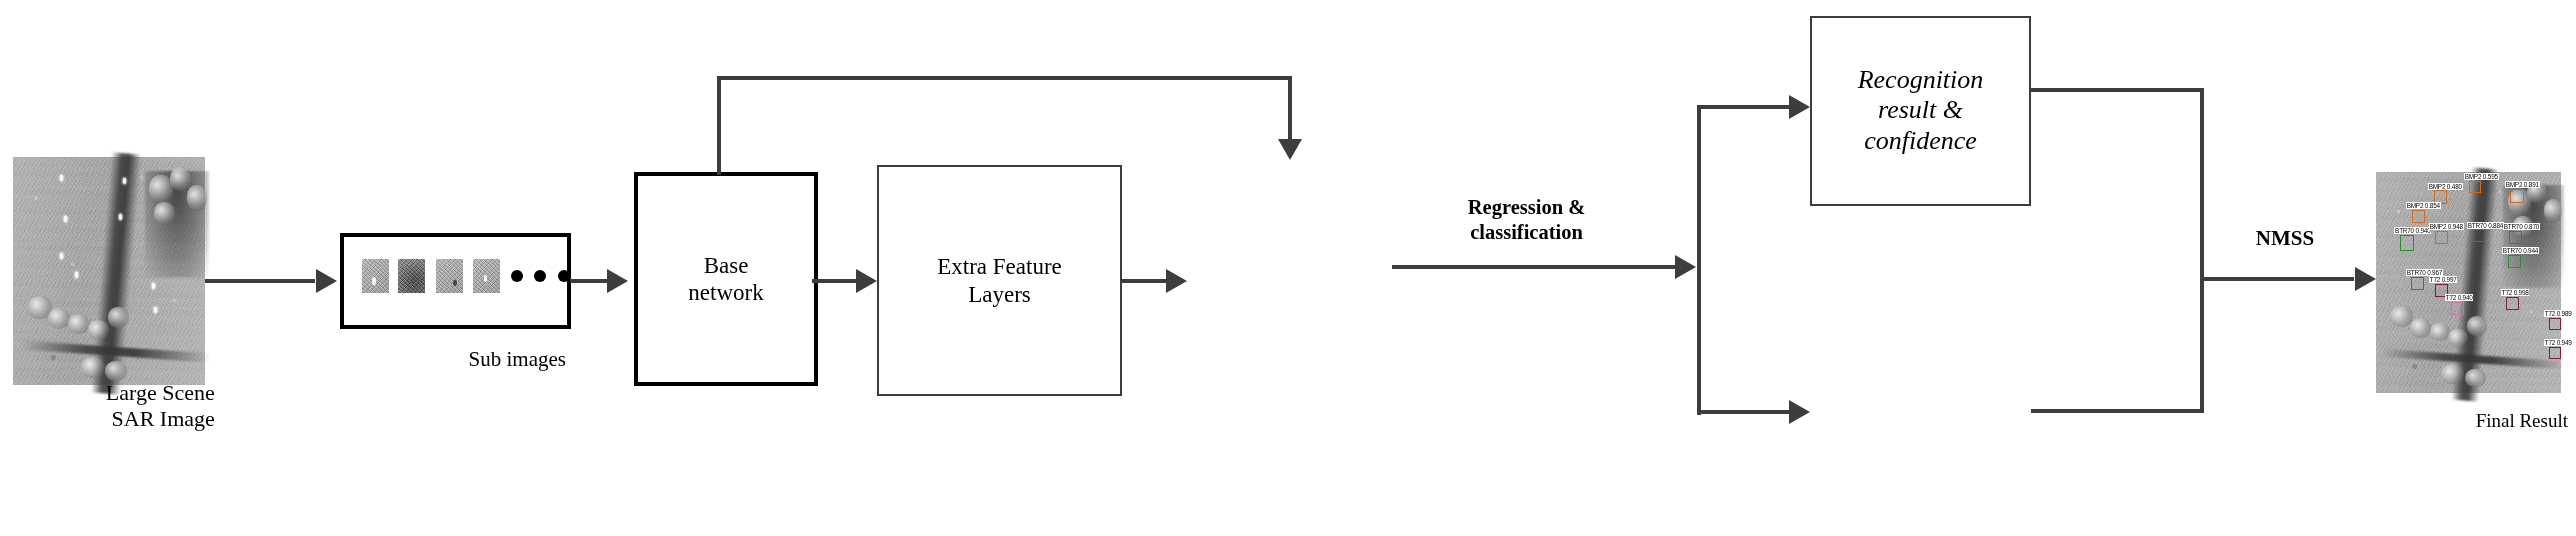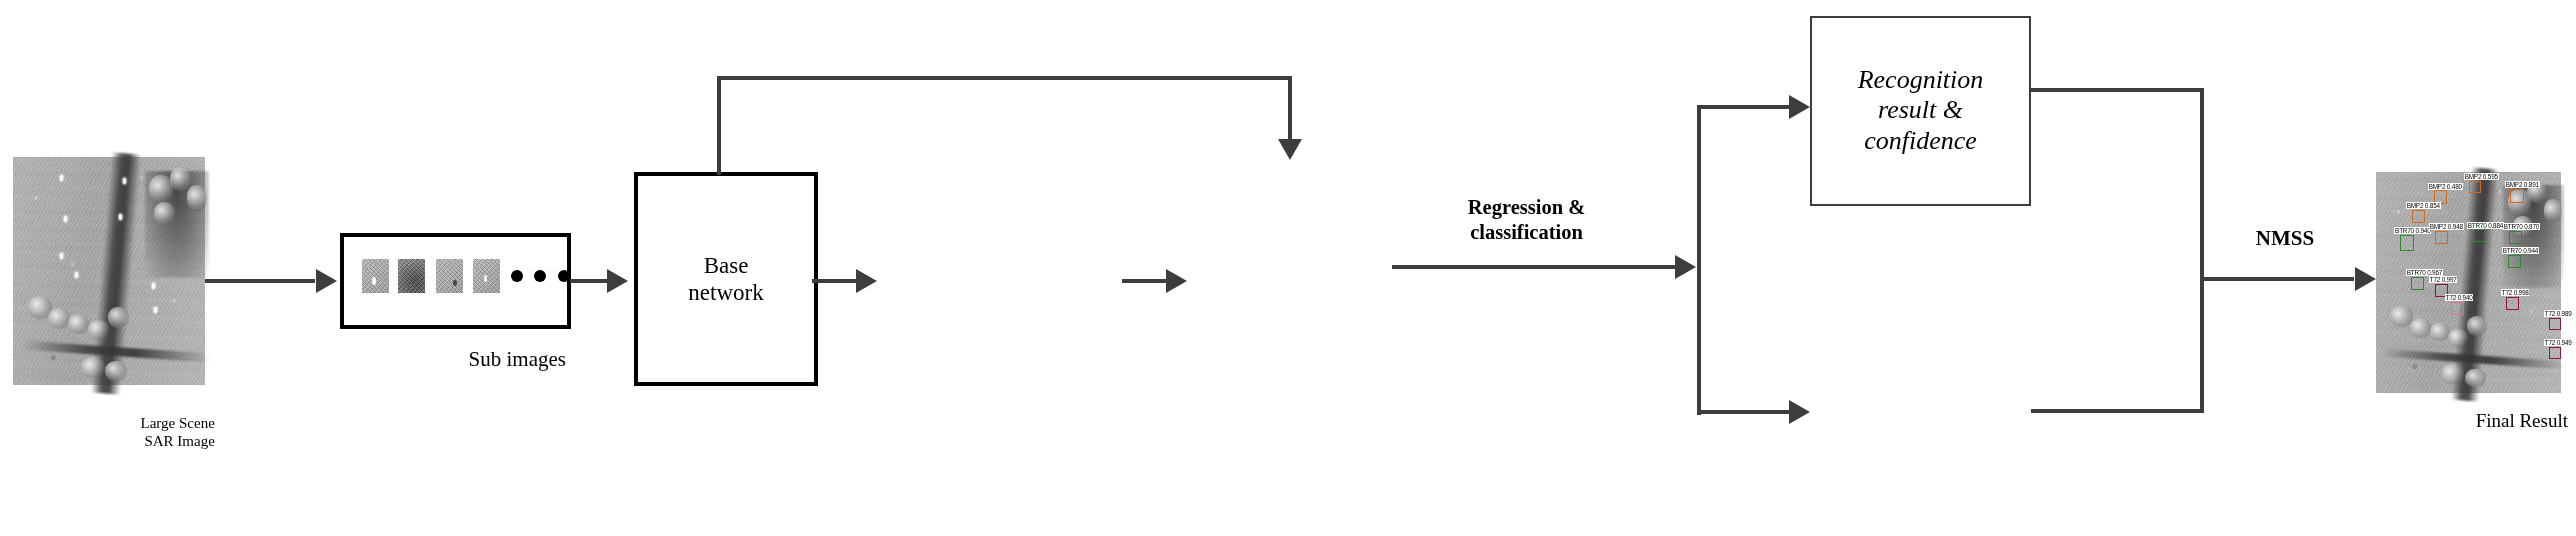--- a/index.html
+++ b/index.html
@@ -166,21 +166,21 @@
     <div class="sar-clump" style="left:92px; top:204px; width:22.6px; height:20px;"></div>
     <div class="sar-point" style="left:47px;  top:18.4px;"></div>
     <div class="sar-point" style="left:110px; top:21px;"></div>
     <div class="sar-point" style="left:51px;  top:59px;"></div>
     <div class="sar-point" style="left:106px; top:57px;"></div>
     <div class="sar-point" style="left:47px;  top:96px;"></div>
     <div class="sar-point" style="left:62px;  top:115px;"></div>
     <div class="sar-point" style="left:139px; top:126px;"></div>
     <div class="sar-point" style="left:141px; top:150px;"></div>
   </div>
-  <div class="abs cap" style="left:2.8px; top:414px; width:212px; font-size:15px;">Large Scene
+  <div class="abs cap" style="left:2.8px; top:380px; width:212px; font-size:22px;">Large Scene
 SAR Image</div>
 
   <div class="abs hline" style="left:205px; top:279px; width:110px;"></div>
   <div class="abs arrow-r" style="left:316px; top:269px;"></div>
 
   <div class="abs box thick" style="left:340px; top:233px; width:231px; height:96px;"></div>
 
   <div class="abs patch" style="left:362px; top:259px; width:27px; height:34px;">
     <div class="patch-blip" style="left:10px; top:18.4px;"></div>
   </div>
@@ -208,20 +208,24 @@
   </div>
 
   <div class="abs vline" style="left:717px; top:76px; height:99px;"></div>
   <div class="abs hline" style="left:717px; top:76px; width:574px;"></div>
   <div class="abs vline" style="left:1288px; top:76px; height:64px;"></div>
   <div class="abs arrow-d" style="left:1278px; top:139px;"></div>
 
   <div class="abs hline" style="left:812px; top:279px; width:44px;"></div>
   <div class="abs arrow-r" style="left:856px; top:269px;"></div>
 
+  <div class="abs box" style="left:877px; top:165px; width:245px; height:231px;">
+    <span class="box-label" style="font-size:23px; white-space:pre-line;">Extra Feature
+Layers</span>
+  </div>
 
   <div class="abs hline" style="left:1122px; top:279px; width:44px;"></div>
   <div class="abs arrow-r" style="left:1166px; top:269px;"></div>
 
 
   <div class="abs bold-lbl" style="left:1399px; top:195px; width:255px; font-size:20.5px;">Regression &amp;
 classification</div>
   <div class="abs hline" style="left:1392px; top:265px; width:283px;"></div>
   <div class="abs arrow-r" style="left:1675px; top:255px;"></div>
 

